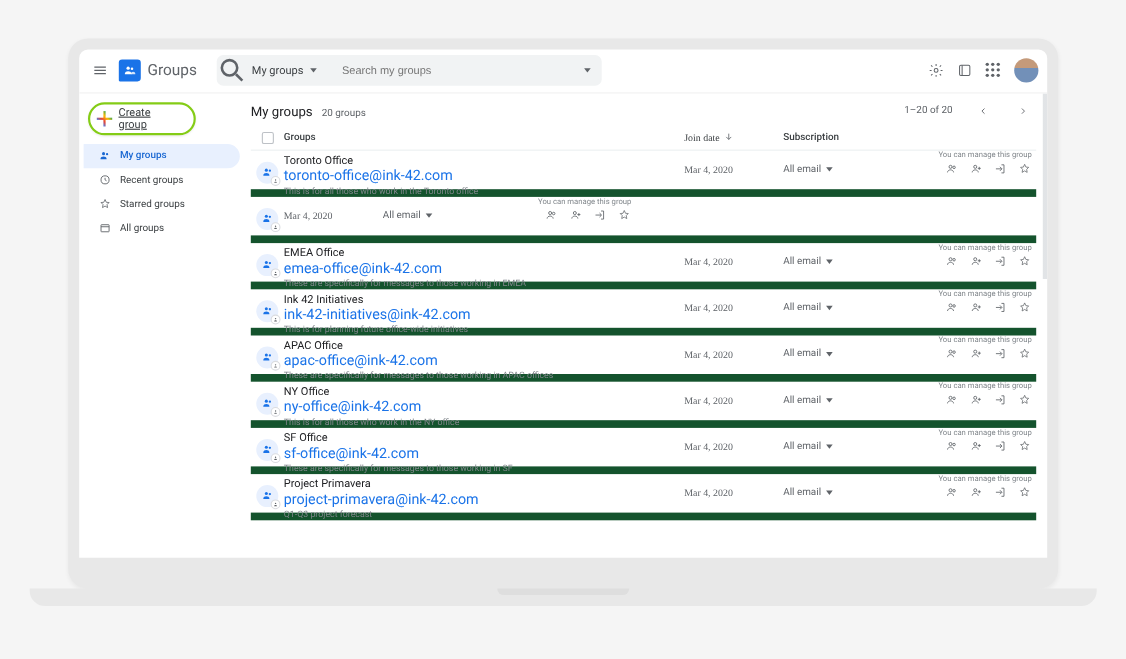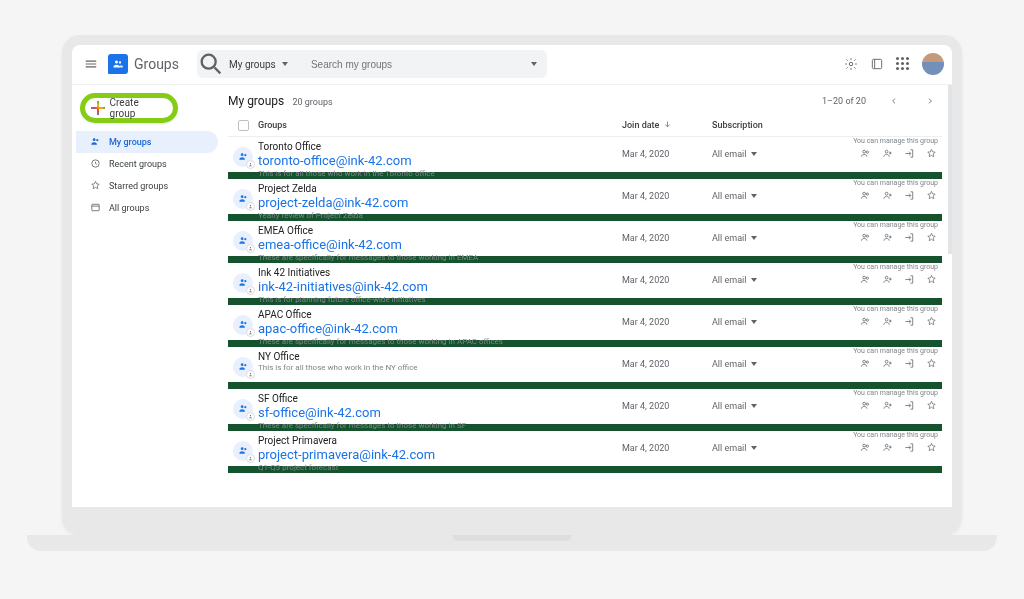--- a/index.html
+++ b/index.html
@@ -42,21 +42,21 @@
   .search-input { flex:1; border:none; background:transparent; font-size:10px; color:#5f6368; outline:none; padding-left: 6px; }
   .search-dd { width:26px;display:flex;align-items:center;justify-content:center; }
   .spacer { flex:1; }
   .avatar { width: 22px; height: 22px; border-radius: 50%; background: linear-gradient(180deg,#c49a7a 40%,#7290b8 40%); margin-left: 6px; }
   .apps-icon { width:14px;height:14px; display:grid; grid-template-columns:repeat(3,3px); grid-template-rows:repeat(3,3px); gap:2px; }
   .apps-icon span { background:#5f6368; border-radius:50%; }
 
   
   .body { display:flex; height: calc(100% - 40px); }
   .sidebar { width: 150px; padding: 8px 4px 8px 4px; }
-  .create-btn { display:flex; align-items:center; gap:6px; height: 30px; padding: 0 12px 0 6px; border:5px solid #84cc16; border-radius: 16px; box-shadow: 0 1px 2px rgba(0,0,0,0.08); margin: 0 0 8px 4px; width: 98px; cursor:pointer; }
+  .create-btn { display:flex; align-items:center; gap:6px; height: 30px; padding: 0 12px 0 6px; border:2px solid #84cc16; border-radius: 16px; box-shadow: 0 1px 2px rgba(0,0,0,0.08); margin: 0 0 8px 4px; width: 98px; cursor:pointer;text-decoration:underline; }
   .plus-icon { position:relative; width:14px;height:14px; }
   .plus-icon::before,.plus-icon::after{content:"";position:absolute;background:linear-gradient(45deg,#4285f4,#ea4335,#fbbc05,#34a853);}
   .plus-icon::before{left:6px;top:0;width:2px;height:14px;}
   .plus-icon::after{top:6px;left:0;height:2px;width:14px;}
   .nav-item { display:flex; align-items:center; gap:8px; height: 22px; padding: 0 8px 0 14px; font-size:9px; color:#3c4043; cursor:pointer; border-radius: 0 12px 12px 0; }
   .nav-item.active { background:#e8f0fe; color:#1967d2; font-weight:500; }
   .nav-item svg { width:11px;height:11px; }
   .nav-item.active svg { color:#1967d2; }
   .nav-item:not(.active) svg { color:#5f6368; }
 
@@ -66,21 +66,21 @@
   .page-title { font-size: 12px; color:#202124; margin-right:6px; }
   .page-sub { font-size: 9px; color:#5f6368; }
   .pager { display:flex; align-items:center; gap:20px; color:#5f6368; font-size:9px; }
   .pager .ch { width:16px;height:16px;display:flex;align-items:center;justify-content:center; cursor:pointer; }
   .pager .ch svg{width:8px;height:8px;}
 
   .list { border-top: 0; }
   .list-head { display:flex; align-items:center; height: 22px; border-bottom:1px solid #eceff1; font-size:9px; color:#3c4043; font-weight:500; }
   .col-cb { width: 30px; display:flex;align-items:center;justify-content:center; }
   .col-g { flex:1; min-width:0; }
-  .col-date { width: 90px; display:flex; align-items:center; gap:4px; }
+  .col-date { width: 90px; display:flex; align-items:center; gap:4px;font-family:Liberation Serif, serif; }
   .col-sub { width: 80px; }
   .col-act { width: 150px; }
   .cb { width:11px;height:11px; border:1.3px solid #bdc1c6; border-radius:2px; }
 
   .row { display:flex; height: 42px; border-bottom:7px solid #14532d; }
   .row .col-cb { align-items:flex-start; padding-top:10px; }
   .row-icon { width:20px;height:20px;border-radius:50%; background:#e8f0fe; display:flex;align-items:center;justify-content:center; color:#1a73e8; position:relative; }
   .row-icon svg{width:11px;height:11px;}
   .badge-dot{position:absolute;right:-2px;bottom:-2px;width:9px;height:9px;border-radius:50%;background:#fff;border:1px solid #dadce0;display:flex;align-items:center;justify-content:center;}
   .badge-dot svg{width:5px;height:5px;color:#5f6368;}
@@ -322,27 +322,20 @@
                       <path d="M3 18c0-3 3-4.5 6-4.5s6 1.5 6 4.5v1H3z"></path>
                     </svg>
         <span class="badge-dot">
                       <svg viewBox="0 0 24 24" fill="currentColor">
                         <circle cx="12" cy="8" r="3"></circle>
                         <path d="M6 20c0-3 2.7-5 6-5s6 2 6 5H6z"></path>
                       </svg>
                     </span>
       </div>
     </div>
-    <div class="col-g">
-      <div class="col-g-inner">
-        <div class="gname">Project Zelda</div>
-        <div class="gemail">project-zelda@ink-42.com</div>
-        <div class="gdesc">Yearly review of Project Zelda</div>
-      </div>
-    </div>
     <div class="col-date">Mar 4, 2020</div>
     <div class="col-sub">
       <div class="sub-dd">
         <span>All email</span>
         <span class="dd-caret"></span>
       </div>
     </div>
     <div class="col-act">
       <div class="row-actions">
         <div class="manage-txt">You can manage this group</div>
@@ -577,20 +570,21 @@
                       <svg viewBox="0 0 24 24" fill="currentColor">
                         <circle cx="12" cy="8" r="3"></circle>
                         <path d="M6 20c0-3 2.7-5 6-5s6 2 6 5H6z"></path>
                       </svg>
                     </span>
       </div>
     </div>
     <div class="col-g">
       <div class="col-g-inner">
         <div class="gname">NY Office</div>
+        <div class="gemail">ny-office@ink-42.com</div>
         <div class="gdesc">This is for all those who work in the NY office</div>
       </div>
     </div>
     <div class="col-date">Mar 4, 2020</div>
     <div class="col-sub">
       <div class="sub-dd">
         <span>All email</span>
         <span class="dd-caret"></span>
       </div>
     </div>

